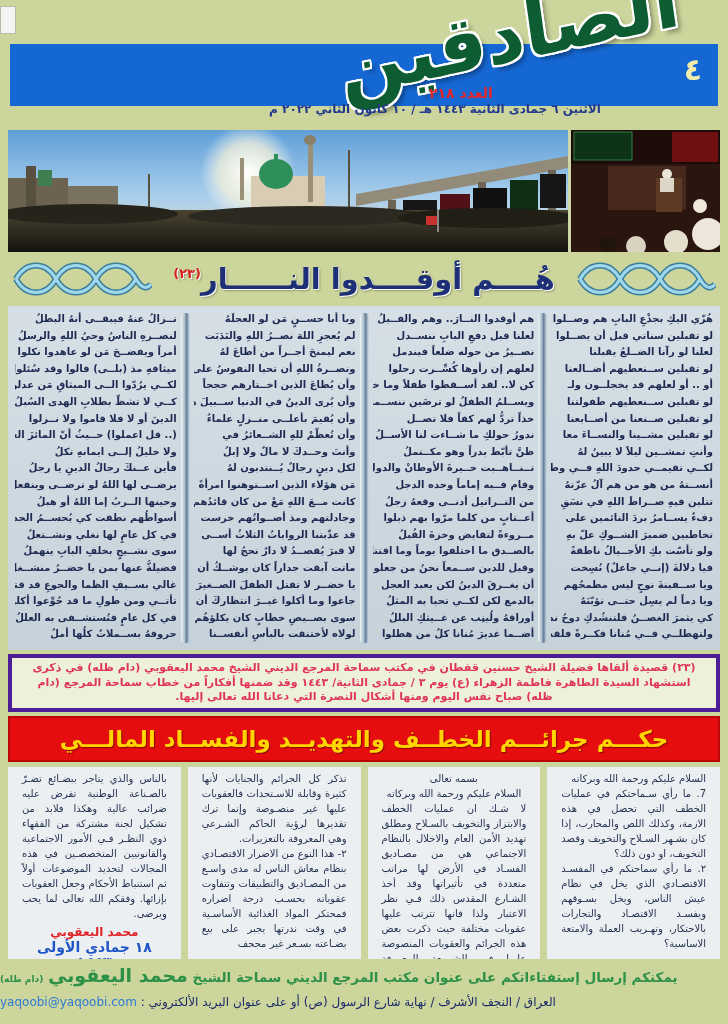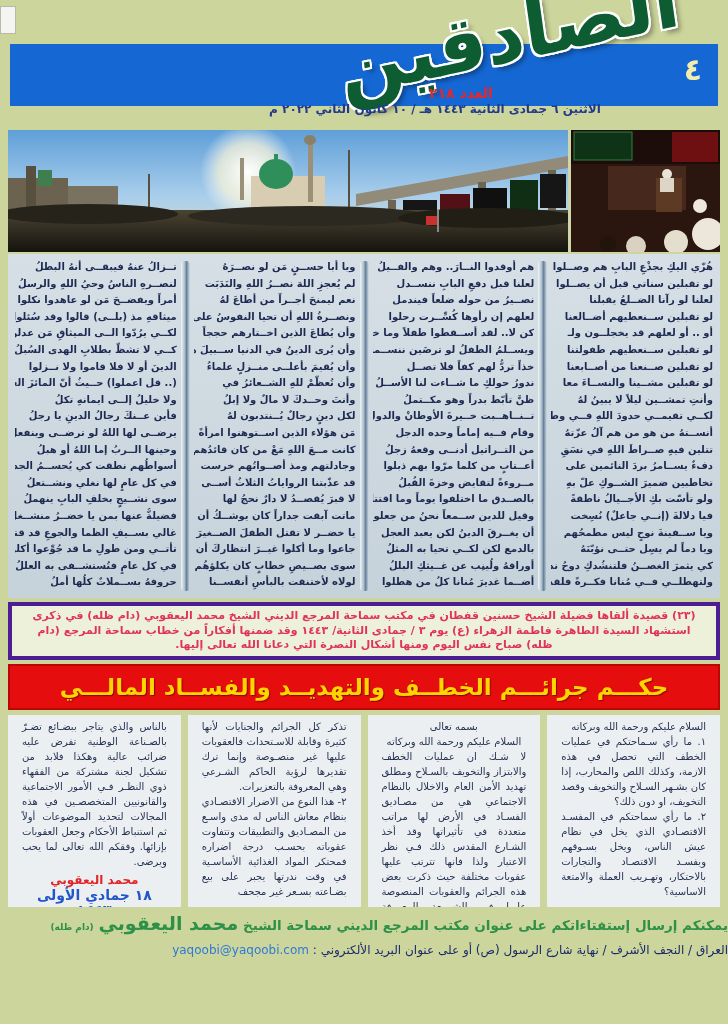--- a/index.html
+++ b/index.html
@@ -43,21 +43,21 @@
                 text-shadow:1px 1px 1px rgba(0,0,0,.4);}
   
   .fatwa{margin:5px 8px 0;height:192px;display:flex;gap:7px;}
   .fcol{flex:1 1 0;background:#eceff1;padding:4px 14px;box-sizing:border-box;font-size:10px;line-height:15px;
         color:#253252;text-align:justify;overflow:hidden;}
   .tcenter{text-align:center;}
   .sig{margin-top:4px;text-align:center;line-height:15px;}
   .sig-name{color:#e02428;font-weight:bold;font-size:12px;}
   .sig-date{color:#2056c8;font-weight:bold;font-size:14px;}
   
-  .footer{margin-top:5px;text-align:right;}
+  .footer{margin-top:5px;text-align:left;}
   .f-send{font-size:13.5px;font-weight:bold;color:#2e9148;line-height:22px;}
   .f-send .big{font-size:19px;}
   .f-send .small{font-size:9px;}
   .f-line{font-size:12px;font-weight:normal;color:#1c2a6a;line-height:24px;}
   .ltr{direction:ltr;unicode-bidi:embed;color:#2f7ad6;}
 </style>
 </head>
 <body>
 
 <div class="page">
@@ -128,20 +128,37 @@
       <rect x="652" y="48" width="14" height="14" fill="#ddd6c6"></rect>
       <circle cx="700" cy="104" r="16" fill="#ece7da"></circle>
       <circle cx="668" cy="112" r="12" fill="#e4decd"></circle>
       <circle cx="628" cy="116" r="10" fill="#d9d2c0"></circle>
       <circle cx="600" cy="114" r="8" fill="#20140d"></circle>
       <circle cx="692" cy="76" r="7" fill="#efe9db"></circle>
       <rect x="560" width="3" height="122" fill="#cfd6a8"></rect>
     </svg>
   </div>
 
+  <div class="deco">
+    <svg width="140" height="40" viewBox="0 0 140 40">
+      <path d="M4,20 C14,2 34,2 44,20 C54,38 74,38 84,20 C94,2 114,2 124,20 C129,29 135,31 139,25" fill="none" stroke="#3c7e9e" stroke-width="6"></path>
+      <path d="M4,20 C14,38 34,38 44,20 C54,2 74,2 84,20 C94,38 114,38 124,20" fill="none" stroke="#3c7e9e" stroke-width="6"></path>
+      <path d="M4,20 C14,2 34,2 44,20 C54,38 74,38 84,20 C94,2 114,2 124,20 C129,29 135,31 139,25" fill="none" stroke="#9fd8ea" stroke-width="3"></path>
+      <path d="M4,20 C14,38 34,38 44,20 C54,2 74,2 84,20 C94,38 114,38 124,20" fill="none" stroke="#9fd8ea" stroke-width="3"></path>
+    </svg>
+    <div class="deco-title">
+      <span>هُــــم أوقــــدوا النــــــار</span><sup>(٢٣)</sup>
+    </div>
+    <svg width="140" height="40" viewBox="0 0 140 40">
+      <path d="M4,20 C14,2 34,2 44,20 C54,38 74,38 84,20 C94,2 114,2 124,20 C129,29 135,31 139,25" fill="none" stroke="#3c7e9e" stroke-width="6"></path>
+      <path d="M4,20 C14,38 34,38 44,20 C54,2 74,2 84,20 C94,38 114,38 124,20" fill="none" stroke="#3c7e9e" stroke-width="6"></path>
+      <path d="M4,20 C14,2 34,2 44,20 C54,38 74,38 84,20 C94,2 114,2 124,20 C129,29 135,31 139,25" fill="none" stroke="#9fd8ea" stroke-width="3"></path>
+      <path d="M4,20 C14,38 34,38 44,20 C54,2 74,2 84,20 C94,38 114,38 124,20" fill="none" stroke="#9fd8ea" stroke-width="3"></path>
+    </svg>
+  </div>
 
   <div class="poem" dir="rtl">
     <div class="poem-col">
         <div class="pline">هُزّي اليكِ بجذْعِ البابِ هم وصــلوا</div>
         <div class="pline">لو تقبلين سناتي قبل أن يصــلوا</div>
         <div class="pline">لعلنا لو رآنا الضــلعُ يقبلنا</div>
         <div class="pline">لو تقبلين ســنعطيهم أضــالعنا</div>
         <div class="pline">أو .. أو لعلهم قد يخجلــون ولـ</div>
         <div class="pline">لو تقبلين ســنعطيهم طفولتنا</div>
         <div class="pline">لو تقبلين صــنعنا من أصــابعنا</div>
@@ -177,21 +194,21 @@
         <div class="pline">مــروءةً لتقايض وخزةَ القُبلُ</div>
         <div class="pline">بالصــدق ما اختلفوا يوماً وما اقتتلوا</div>
         <div class="pline">وقيل للدين ســمعاً نحنُ من جعلوا</div>
         <div class="pline">أن يغــرقَ الدينُ لكن يعبد العجل</div>
         <div class="pline">بالدمع لكن لكــي تحيا به المثلُ</div>
         <div class="pline">أوراقهُ ولُينِب عن غــيثكِ البللُ</div>
         <div class="pline">أضــما غديرَ مُنانا كلُ من هطلوا</div>
       </div>
     <div class="pole"></div>
     <div class="poem-col">
-        <div class="pline">ويا أبا حســنٍ مَن لو نصــرَهُ</div>
+        <div class="pline">ويا أبا حســنٍ مَن لو العجلَهُ</div>
         <div class="pline">لم يُعجزِ اللهَ نصــرُ اللهِ والنَدَبَت</div>
         <div class="pline">نعم ليمنحَ أجــراً من أطاعَ لهُ</div>
         <div class="pline">ونصــرةُ اللهِ أن تحيا النفوسُ على</div>
         <div class="pline">وأن يُطاعَ الذين اخــتارهم حججاً</div>
         <div class="pline">وأن يُرى الدينُ في الدنيا ســبيلَ هدى</div>
         <div class="pline">وأن يُقيمَ بأعلــى منــزلٍ علماءُ</div>
         <div class="pline">وأن تُعظّمْ للهِ الشــعائرُ في</div>
         <div class="pline">وأنتَ وحــدكَ لا مالٌ ولا إبلُ</div>
         <div class="pline">لكل دينٍ رجالٌ يُــنتدبون لهُ</div>
         <div class="pline">مَن هؤلاء الذين اســتوهنوا امرأةً</div>
@@ -233,21 +250,21 @@
   <div class="footnote" dir="rtl">(٢٣) قصيدة ألقاها فضيلة الشيخ حسنين قفطان في مكتب سماحة المرجع الديني الشيخ محمد اليعقوبي (دام ظله) في ذكرى استشهاد السيدة الطاهرة فاطمة الزهراء (ع) يوم ٣ / جمادى الثانية/ ١٤٤٣ وقد ضمنها أفكاراً من خطاب سماحة المرجع (دام ظله) صباح نفس اليوم ومنها أشكال النصرة التي دعانا الله تعالى إليها.</div>
 
   <div class="banner" dir="rtl">
     <span class="banner-title">حكـــم جرائـــم الخطــف والتهديــد والفســاد المالـــي</span>
   </div>
 
   <div class="fatwa" dir="rtl">
     <div class="fcol">
       <div>السلام عليكم ورحمة الله وبركاته</div>
       <div>
-          <div>١. ما رأي سـماحتكم في عمليات الخطف التي تحصل في هذه الازمة، وكذلك اللص والمحارب، إذا كان بشـهر السـلاح والتخويف وقصد التخويف، او دون ذلك؟</div>
+          <div>7. ما رأي سـماحتكم في عمليات الخطف التي تحصل في هذه الازمة، وكذلك اللص والمحارب، إذا كان بشـهر السـلاح والتخويف وقصد التخويف، او دون ذلك؟</div>
           <div>٢. ما رأي سماحتكم في المفسـد الاقتصـادي الذي يخل في نظام عيش الناس، ويخل بسـوقهم ويفسـد الاقتصـاد والتجارات بالاحتكار، وتهـريب العملة والامتعة الاساسية؟</div>
         </div>
     </div>
     <div class="fcol">
       <div class="tcenter">بسمه تعالى</div>
       <div class="tcenter">السلام عليكم ورحمة الله وبركاته</div>
       <div>لا شـك ان عمليات الخطف والابتزاز والتخويف بالسـلاح ومطلق تهديد الأمن العام والاخلال بالنظام الاجتماعي هي من مصـاديق الفسـاد في الأرض لها مراتب متعددة في تأثيراتها وقد أخذ الشـارع المقدس ذلك فـي نظر الاعتبار ولذا فانها تترتب عليها عقوبات مختلفة حيث ذكرت بعض هذه الجرائم والعقوبات المنصوصة عليها في الشـريعة المعروفة بالحدود ولم</div>
     </div>
     <div class="fcol">
       <div>تذكر كل الجرائم والجنايات لأنها كثيرة وقابلة للاسـتحداث فالعقوبات عليها غير منصـوصة وإنما ترك تقديرها لرؤية الحاكم الشـرعي وهي المعروفة بالتعزيرات.</div>

